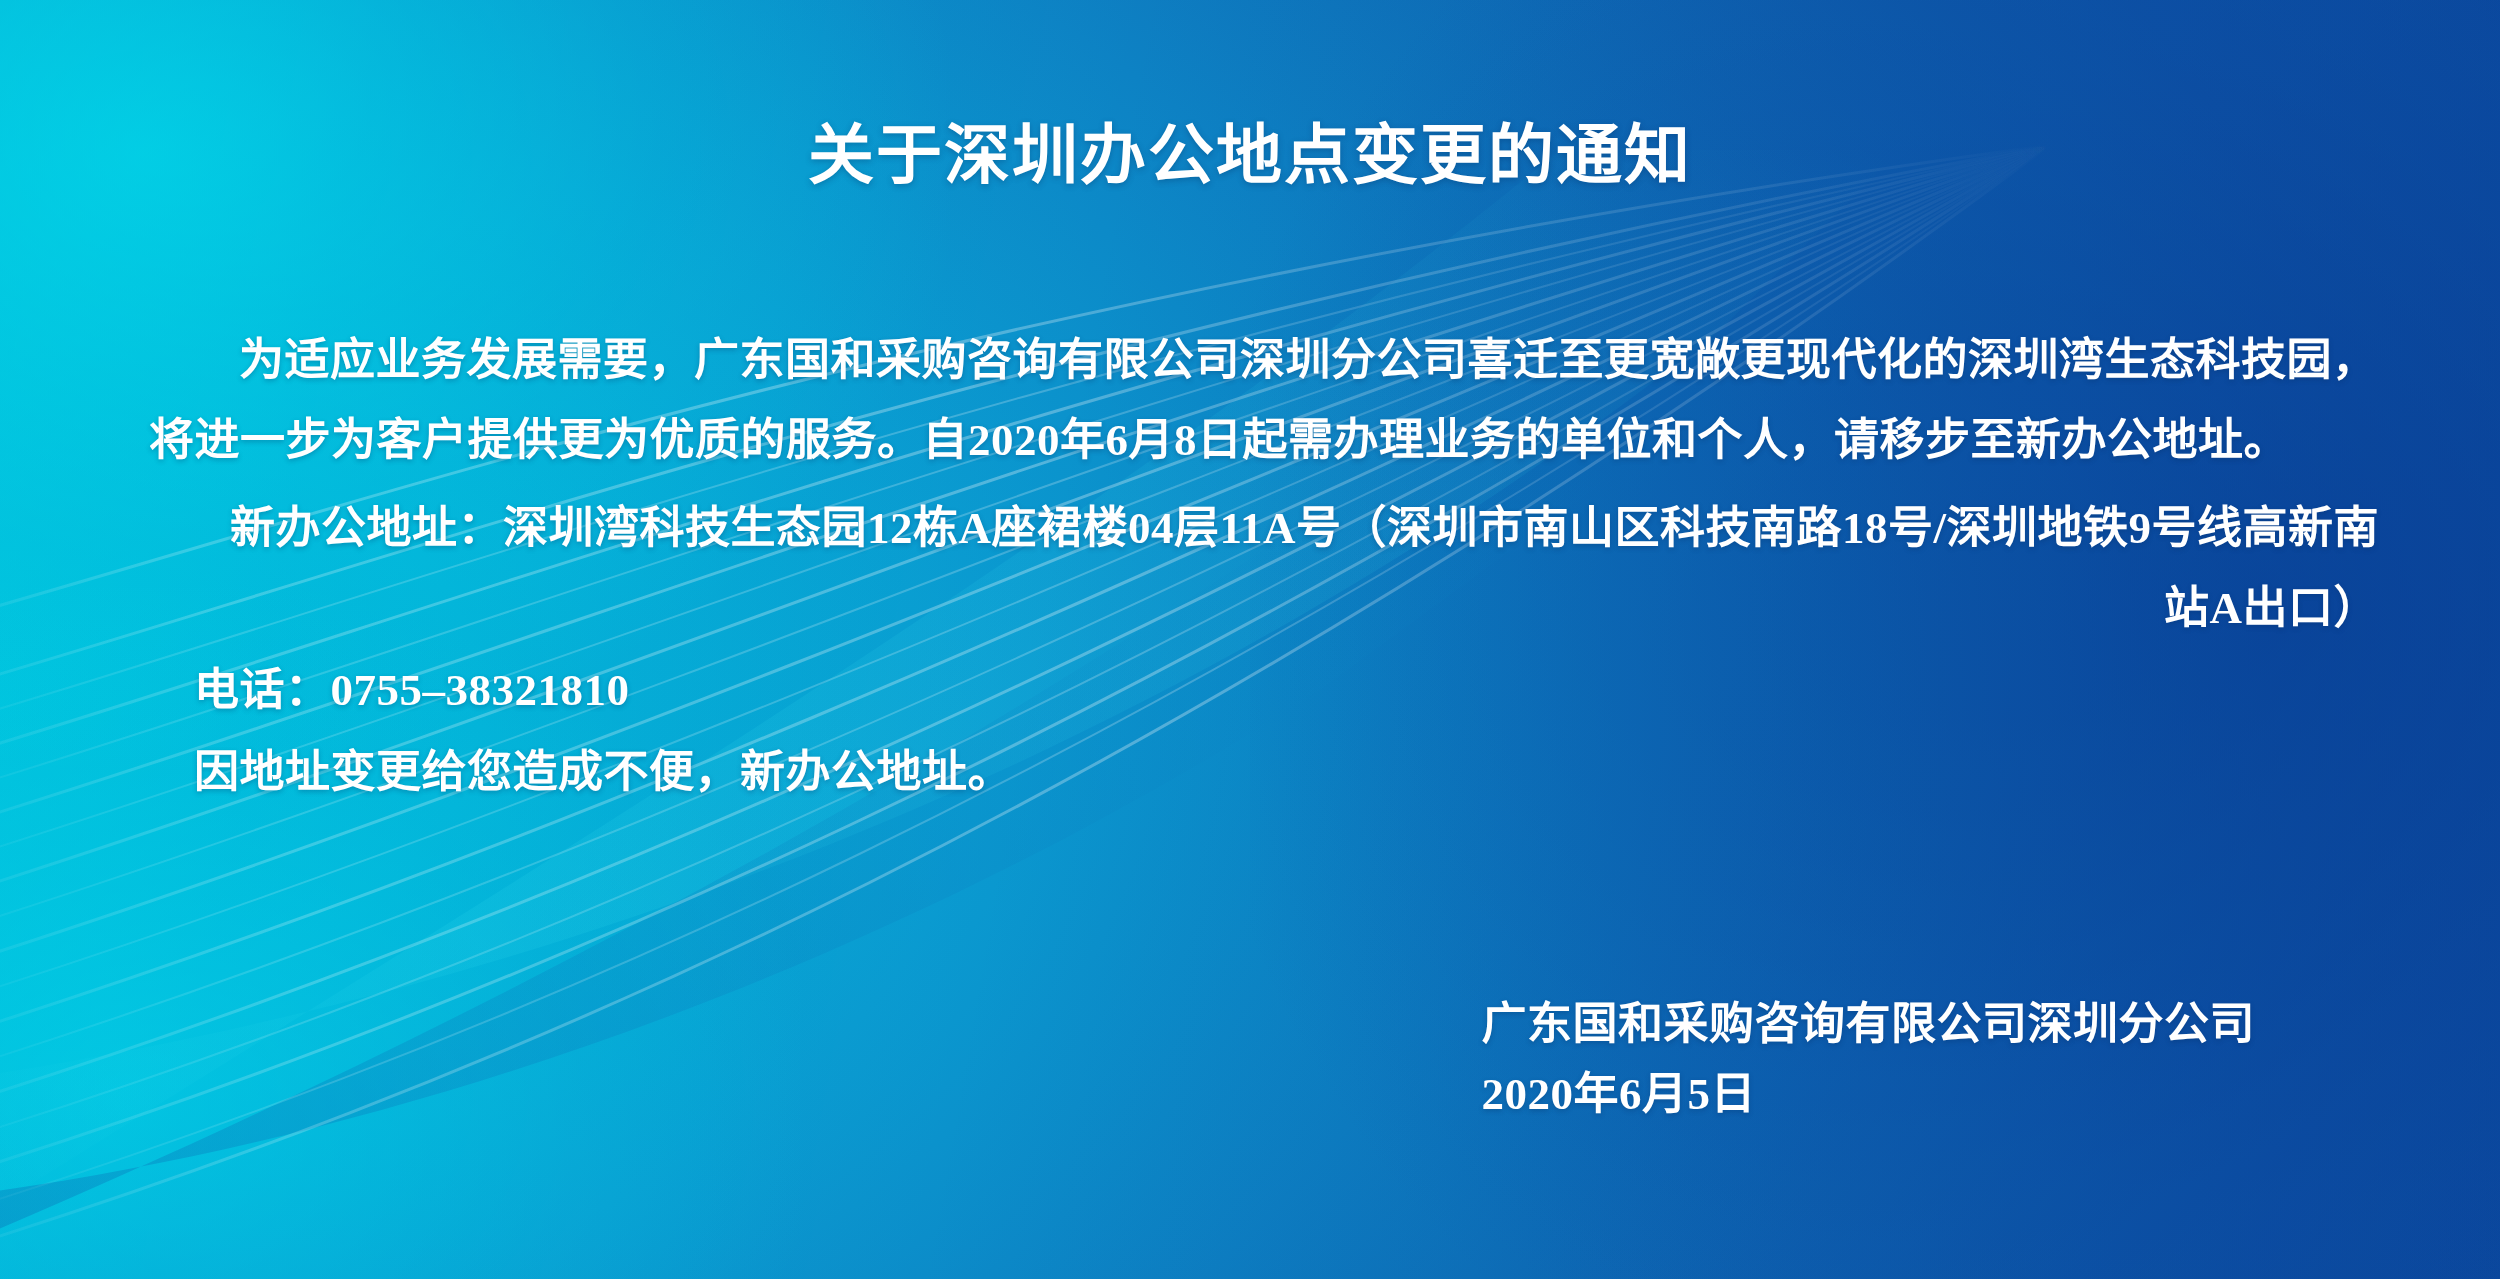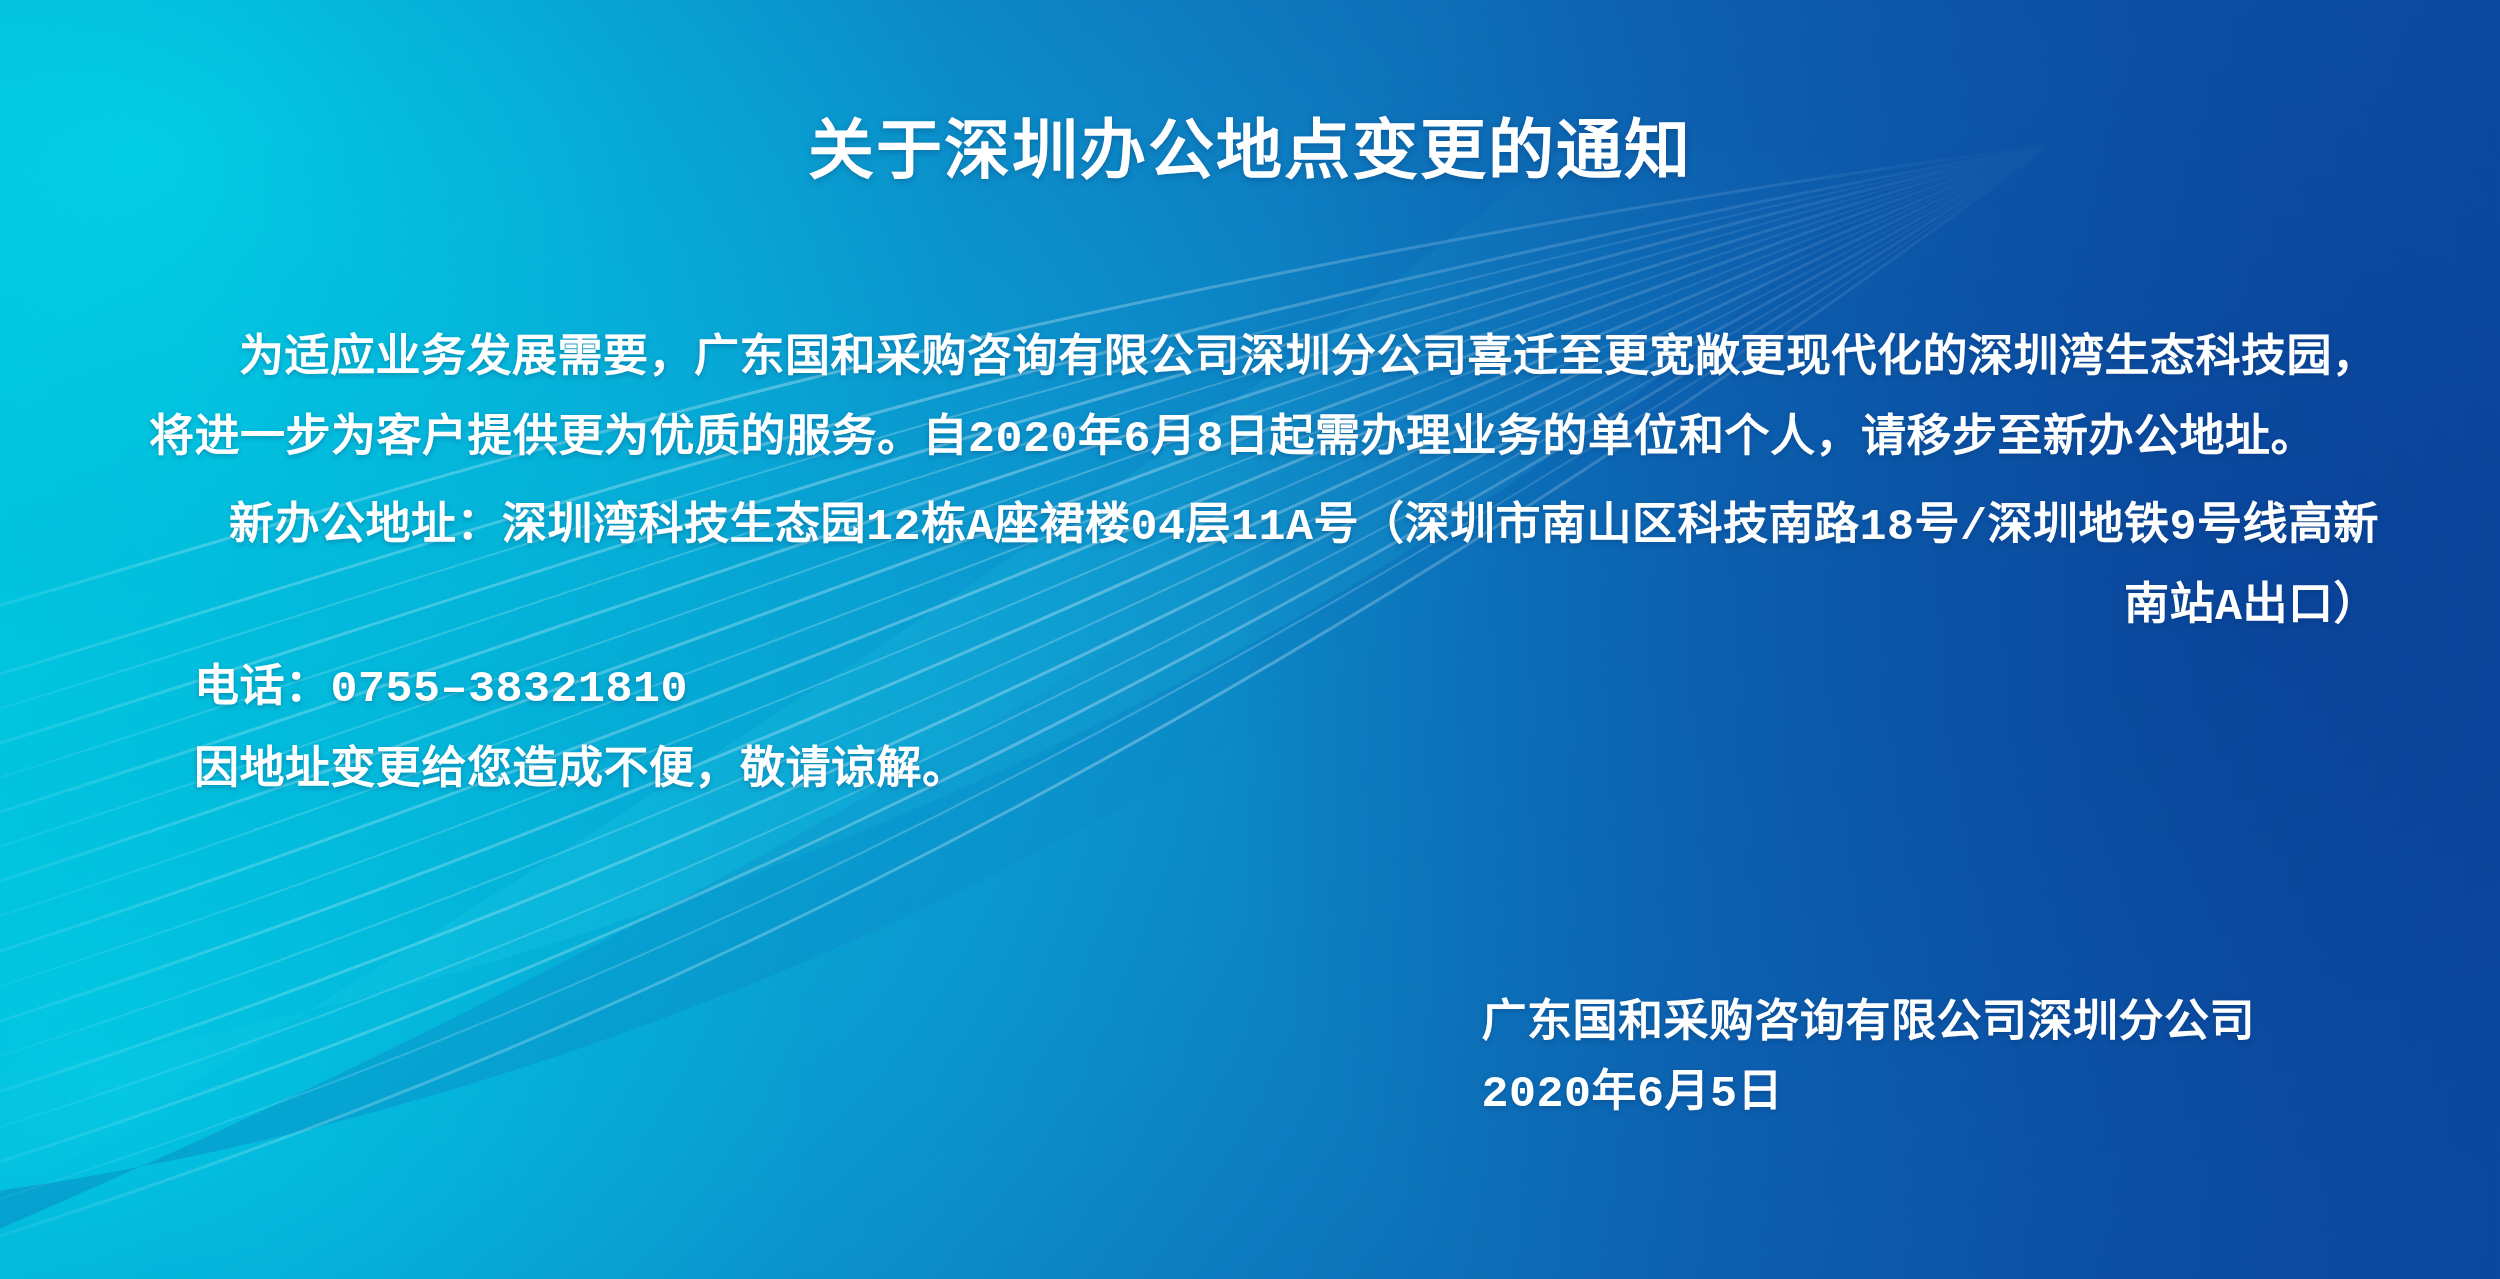--- a/index.html
+++ b/index.html
@@ -6,21 +6,21 @@
   html, body {
     margin: 0;
     padding: 0;
     background: #0b57a4;
   }
   #stage {
     position: relative;
     width: 2500px;
     height: 1279px;
     overflow: hidden;
-    font-family: Liberation Mono, monospace;
+    font-family: Liberation Serif, serif;
     color: #ffffff;
     background: #737373;
   }
 
   
   .bg-base {
     position: absolute;
     inset: 0;
     background:
       radial-gradient(120% 150% at 0% 55%, #00c2de 0%, #04b2d8 16%, #0a9ad0 33%, #0d82c4 50%, #0f6ab5 66%, #0f57a8 80%, #0d4b9e 100%);
@@ -182,21 +182,21 @@
   </div>
 
   <div class="content">
 
     <div class="doc-title">关于深圳办公地点变更的通知</div>
 
     <div class="body-block">
       <p class="para indent">为适应业务发展需要，广东国和采购咨询有限公司深圳分公司喜迁至更宽敞更现代化的深圳湾生态科技园，将进一步为客户提供更为优质的服务。自2020年6月8日起需办理业务的单位和个人，请移步至新办公地址。</p>
       <p class="para addr">新办公地址：深圳湾科技生态园12栋A座裙楼04层11A号（深圳市南山区科技南路18号/深圳地铁9号线高新南站A出口）</p>
       <p class="para tight">电话：0755–38321810</p>
-      <p class="para tight">因地址变更给您造成不便，敬请谅解。</p>
+      <p class="para tight">因地址变更给您造成不便，新办公地址。</p>
     </div>
 
     <div class="signature-block">
       <div class="sig-line">广东国和采购咨询有限公司深圳分公司</div>
       <div class="sig-line">2020年6月5日</div>
     </div>
 
   </div>
 </div>
 

